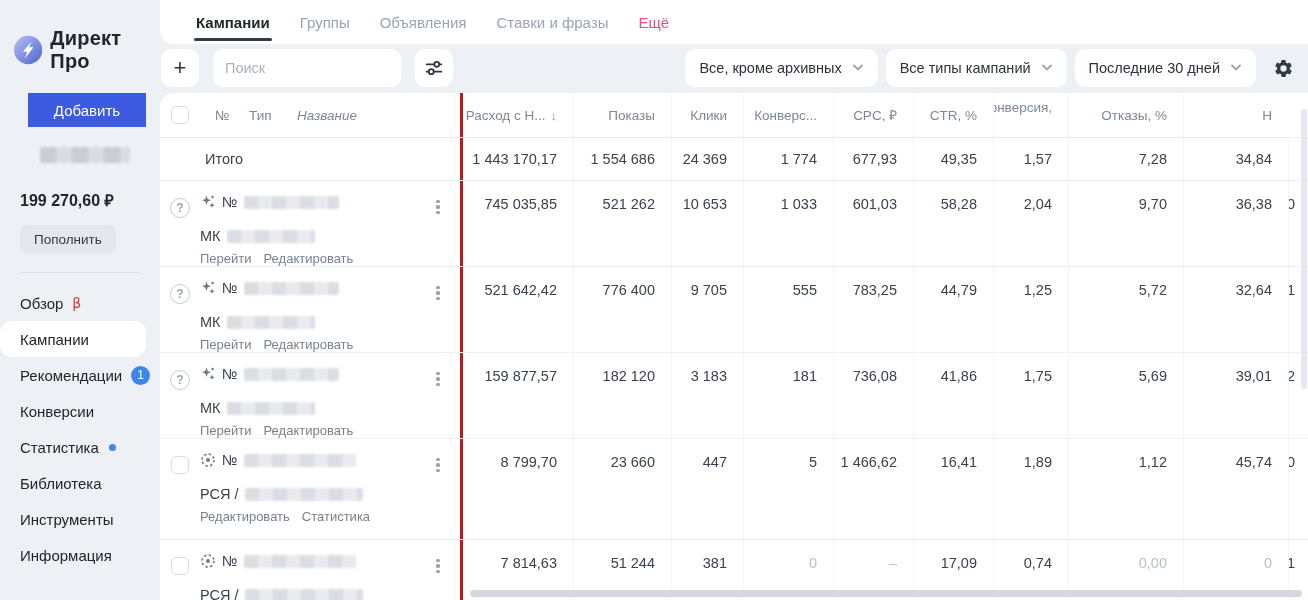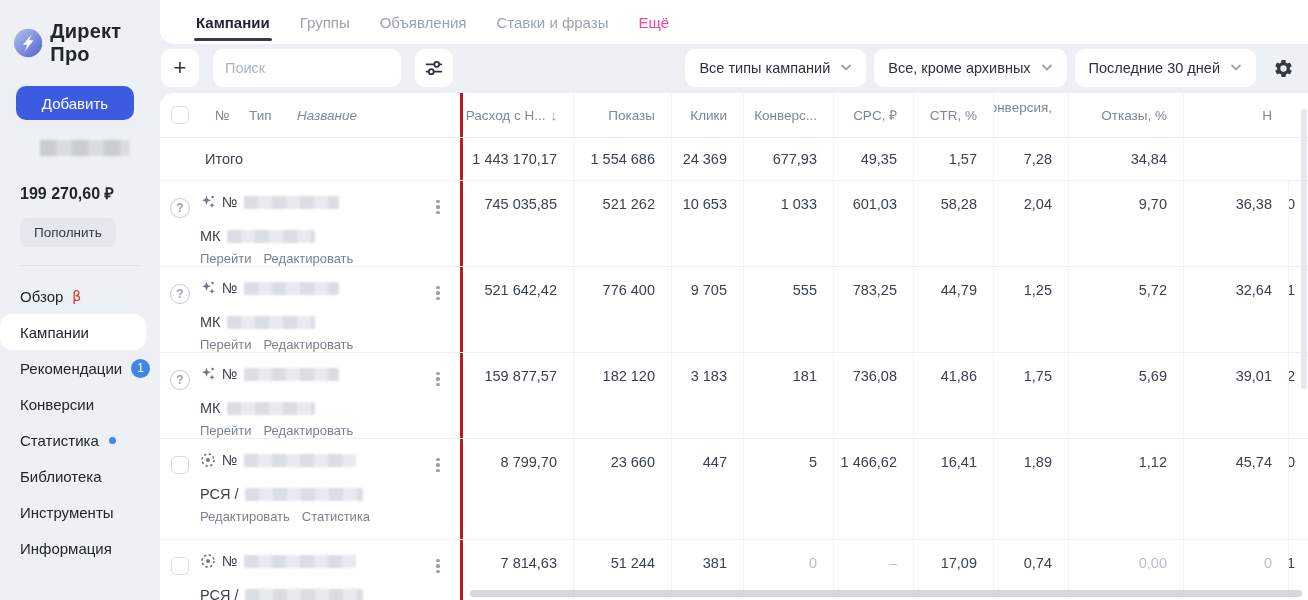--- a/index.html
+++ b/index.html
@@ -5,25 +5,25 @@
   * { box-sizing: border-box; margin: 0; padding: 0; }
   html,body { width:1308px; height:600px; overflow:hidden; }
   body {
     font-family: "Liberation Sans", sans-serif;
     background:#edf0f4;
     color:#2a313c;
     position:relative;
   }
   
   .sidebar { position:absolute; left:0; top:0; width:160px; height:600px; }
-  .logo-row { display:flex; align-items:center; gap:8px; padding:20px 0 0 14px; }
+  .logo-row { display:flex; align-items:center; gap:8px; padding:27px 0 0 14px; }
   .logo-text { font-size:20px; font-weight:700; color:#21262e; letter-spacing:.2px; }
   .add-btn {
-    display:block; margin:20px 20px 0 16px; height:34px; width:118px;
-    background:#3c5be0; color:#fff; border:none; border-radius:10px;
+    display:block; margin:20px 20px 0 28px; height:34px; width:118px;
+    background:#3c5be0; color:#fff; border:none; border-radius:0;
     font-size:15px; font-family:inherit; cursor:pointer;
   }
   .sb-redact { margin:20px 0 0 40px; width:90px; height:16px; border-radius:2px;
     background:repeating-linear-gradient(90deg,#c9cdd4 0 16px,#d9dce1 16px 32px);
     filter:blur(1.2px);
   }
   .balance { margin:26px 0 0 20px; font-size:16px; font-weight:700; color:#21262e; }
   .topup {
     display:inline-block; margin:14px 0 0 20px; padding:7px 14px;
     background:#e4e8ee; border:none; border-radius:8px; color:#333a45;
@@ -210,27 +210,27 @@
     <button class="sq-btn">
       <svg width="22" height="22" viewBox="0 0 24 24">
         <line x1="4" y1="8" x2="20" y2="8" stroke="#2e3642" stroke-width="2" stroke-linecap="round"></line>
         <circle cx="15" cy="8" r="2.7" fill="#ffffff" stroke="#2e3642" stroke-width="2"></circle>
         <line x1="4" y1="16" x2="20" y2="16" stroke="#2e3642" stroke-width="2" stroke-linecap="round"></line>
         <circle cx="9" cy="16" r="2.7" fill="#ffffff" stroke="#2e3642" stroke-width="2"></circle>
       </svg>
     </button>
     <div class="pills">
       <button class="pill">
-        <span>Все типы кампаний</span>
+        <span>Все, кроме архивных</span>
         <svg width="12" height="8" viewBox="0 0 12 8">
           <path d="M2 1.5 L6 5.5 L10 1.5" stroke="#9aa3b0" stroke-width="1.8" fill="none" stroke-linecap="round"></path>
         </svg>
       </button>
       <button class="pill">
-        <span>Все, кроме архивных</span>
+        <span>Все типы кампаний</span>
         <svg width="12" height="8" viewBox="0 0 12 8">
           <path d="M2 1.5 L6 5.5 L10 1.5" stroke="#9aa3b0" stroke-width="1.8" fill="none" stroke-linecap="round"></path>
         </svg>
       </button>
       <button class="pill">
         <span>Последние 30 дней</span>
         <svg width="12" height="8" viewBox="0 0 12 8">
           <path d="M2 1.5 L6 5.5 L10 1.5" stroke="#9aa3b0" stroke-width="1.8" fill="none" stroke-linecap="round"></path>
         </svg>
       </button>
@@ -293,20 +293,23 @@
         <div>
             <span>1 443 170,17</span>
           </div>
         <div>
             <span>1 554 686</span>
           </div>
         <div>
             <span>24 369</span>
           </div>
         <div>
+            <span>1 774</span>
+          </div>
+        <div>
             <span>677,93</span>
           </div>
         <div>
             <span>49,35</span>
           </div>
         <div>
             <span>1,57</span>
           </div>
         <div>
             <span>7,28</span>

